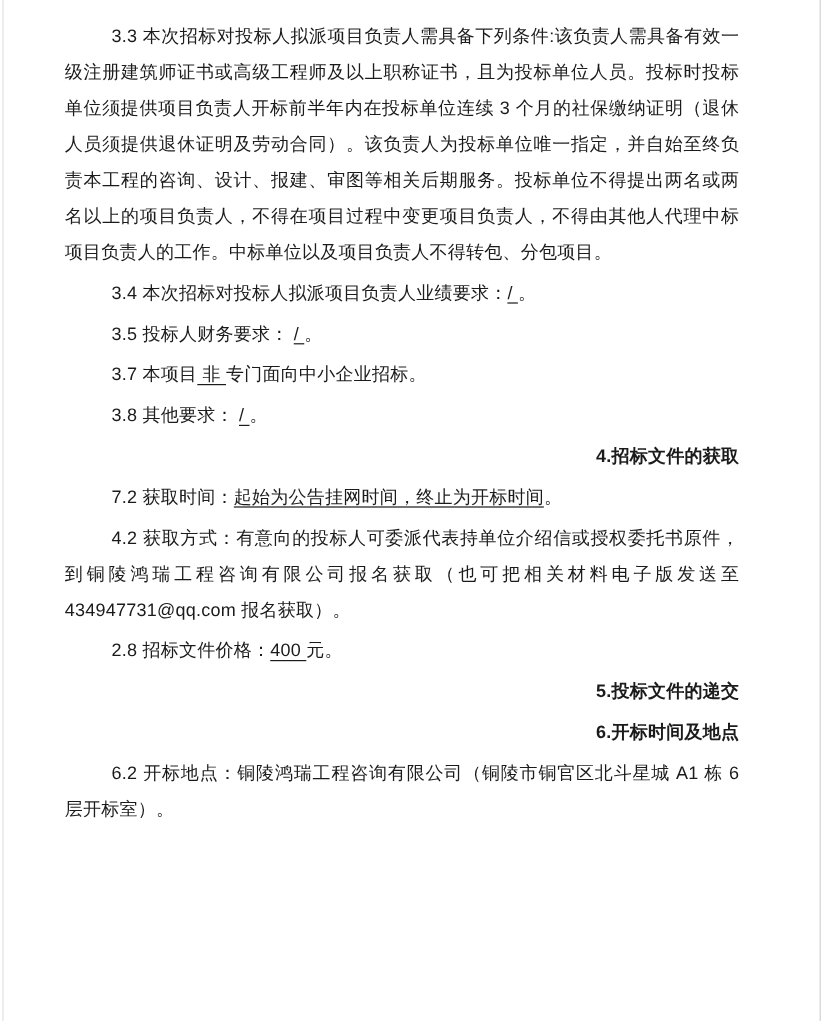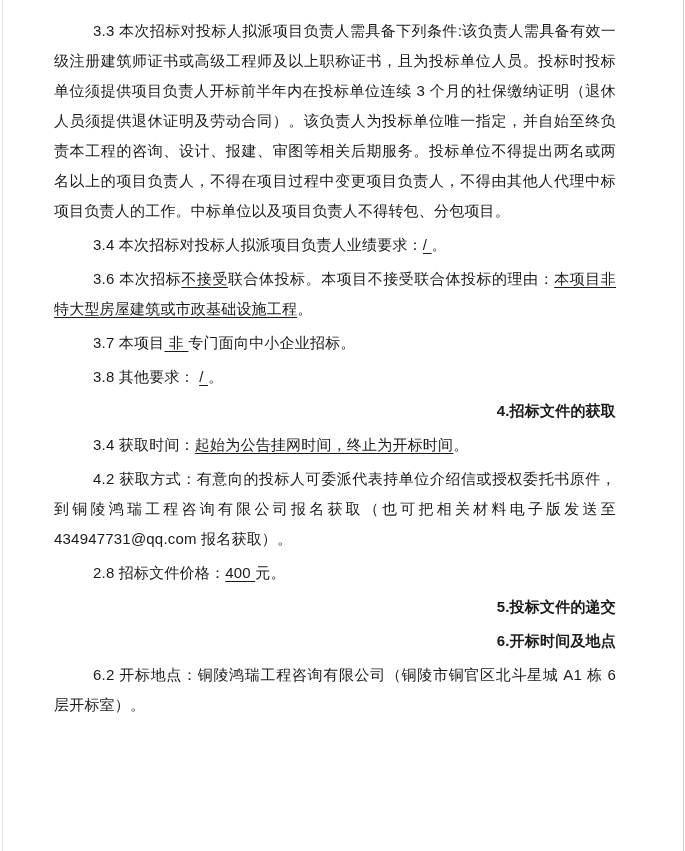--- a/index.html
+++ b/index.html
@@ -57,24 +57,24 @@
   </style>
 </head>
 <body>
 
 <div class="page">
   <div class="edge-line left"></div>
   <div class="edge-line right"></div>
   <div class="doc-body">
       <p class="block paragraph indent"><span>3.3 本次招标对投标人拟派项目负责人需具备下列条件:该负责人需具备有效一级注册建筑师证书或高级工程师及以上职称证书，且为投标单位人员。投标时投标单位须提供项目负责人开标前半年内在投标单位连续 3 个月的社保缴纳证明（退休人员须提供退休证明及劳动合同）。该负责人为投标单位唯一指定，并自始至终负责本工程的咨询、设计、报建、审图等相关后期服务。投标单位不得提出两名或两名以上的项目负责人，不得在项目过程中变更项目负责人，不得由其他人代理中标项目负责人的工作。中标单位以及项目负责人不得转包、分包项目。</span></p>
       <p class="block paragraph indent"><span>3.4 本次招标对投标人拟派项目负责人业绩要求：</span><span class="u">/ </span><span>。</span></p>
-      <p class="block paragraph indent"><span>3.6 本次招标</span><span class="u">不接受</span><span>联合体投标。本项目不接受联合体投标的理由：</span><span class="u">本项目非特大型房屋建筑或市政基础设施工程</span><span>。</span></p>
+      <p class="block paragraph indent"><span>3.5 投标人财务要求： </span><span class="u">/ </span><span>。</span></p>
       <p class="block paragraph indent"><span>3.7 本项目</span><span class="u"> 非 </span><span>专门面向中小企业招标。</span></p>
       <p class="block paragraph indent"><span>3.8 其他要求： </span><span class="u">/ </span><span>。</span></p>
       <h2 class="block heading"><span>4.招标文件的获取</span></h2>
-      <p class="block paragraph indent"><span>3.4 获取时间：</span><span class="u">起始为公告挂网时间，终止为开标时间</span><span>。</span></p>
+      <p class="block paragraph indent"><span>7.2 获取时间：</span><span class="u">起始为公告挂网时间，终止为开标时间</span><span>。</span></p>
       <p class="block paragraph indent"><span>4.2 获取方式：有意向的投标人可委派代表持单位介绍信或授权委托书原件，到铜陵鸿瑞工程咨询有限公司报名获取（也可把相关材料电子版发送至 434947731@qq.com 报名获取）。</span></p>
       <p class="block paragraph indent"><span>2.8 招标文件价格：</span><span class="u">400 </span><span>元。</span></p>
       <h2 class="block heading"><span>5.投标文件的递交</span></h2>
       <h2 class="block heading"><span>6.开标时间及地点</span></h2>
       <p class="block paragraph indent"><span>6.2 开标地点：铜陵鸿瑞工程咨询有限公司（铜陵市铜官区北斗星城 A1 栋 6 层开标室）。</span></p>
     </div>
 </div>
 
 </body></html>

